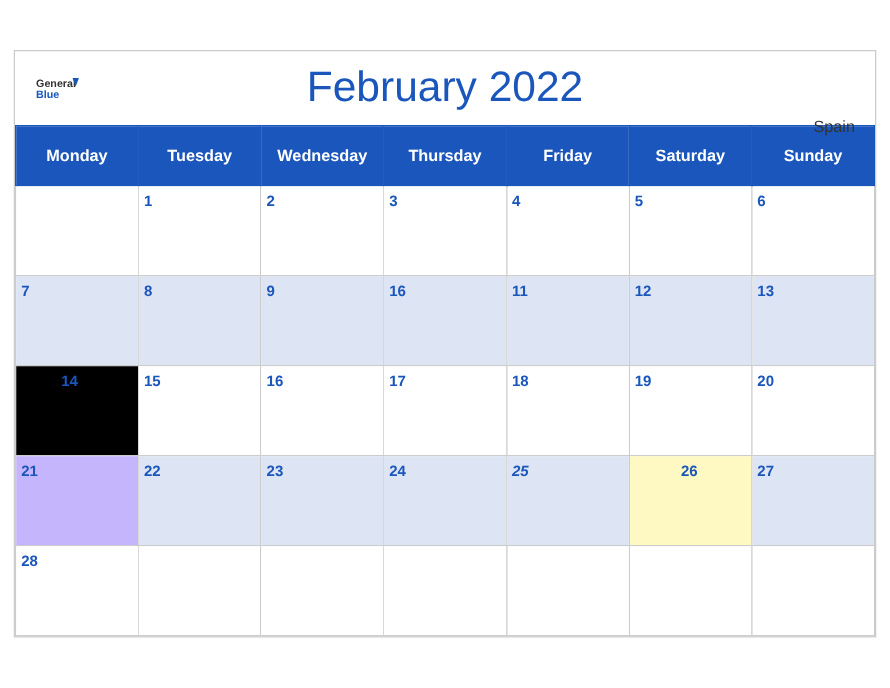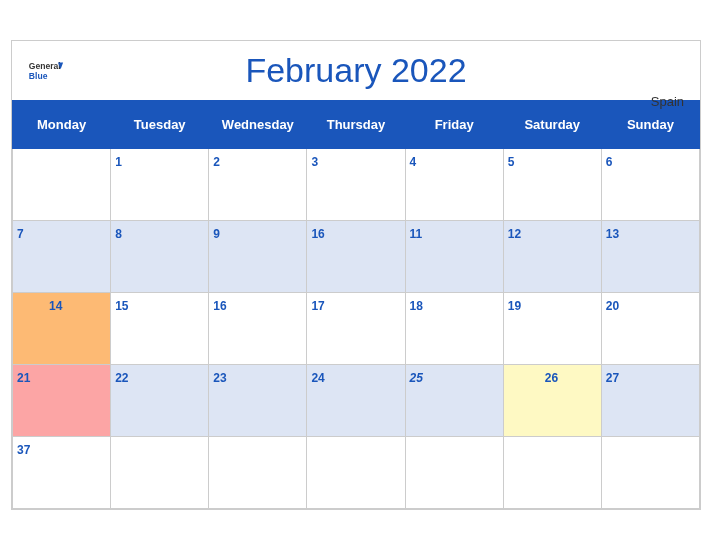--- a/index.html
+++ b/index.html
@@ -123,39 +123,39 @@
         <tr>
           <td style="background: rgb(221, 229, 244);"><span class="day-number">7</span></td>
           <td style="background: rgb(221, 229, 244);"><span class="day-number">8</span></td>
           <td style="background: rgb(221, 229, 244);"><span class="day-number">9</span></td>
           <td style="background: rgb(221, 229, 244);"><span class="day-number">16</span></td>
           <td style="background: rgb(221, 229, 244);"><span class="day-number">11</span></td>
           <td style="background: rgb(221, 229, 244);"><span class="day-number">12</span></td>
           <td style="background: rgb(221, 229, 244);"><span class="day-number">13</span></td>
         </tr>
         <tr>
-          <td style="background: #fdba74; padding-left: 36px;"><span class="day-number">14</span></td>
+          <td style="background: #000000; padding-left: 36px;"><span class="day-number">14</span></td>
           <td style="background: rgb(255, 255, 255);"><span class="day-number">15</span></td>
           <td style="background: rgb(255, 255, 255);"><span class="day-number">16</span></td>
           <td style="background: rgb(255, 255, 255);"><span class="day-number">17</span></td>
           <td style="background: rgb(255, 255, 255);"><span class="day-number">18</span></td>
           <td style="background: rgb(255, 255, 255);"><span class="day-number">19</span></td>
           <td style="background: rgb(255, 255, 255);"><span class="day-number">20</span></td>
         </tr>
         <tr>
-          <td style="background: #fca5a5;"><span class="day-number">21</span></td>
+          <td style="background: #c4b5fd;"><span class="day-number">21</span></td>
           <td style="background: rgb(221, 229, 244);"><span class="day-number">22</span></td>
           <td style="background: rgb(221, 229, 244);"><span class="day-number">23</span></td>
           <td style="background: rgb(221, 229, 244);"><span class="day-number">24</span></td>
           <td style="background: rgb(221, 229, 244); font-style: italic;"><span class="day-number">25</span></td>
           <td style="background: #fef9c3; padding-left: 41px;"><span class="day-number">26</span></td>
           <td style="background: rgb(221, 229, 244);"><span class="day-number">27</span></td>
         </tr>
         <tr>
-          <td style="background: rgb(255, 255, 255);"><span class="day-number">37</span></td>
+          <td style="background: rgb(255, 255, 255);"><span class="day-number">28</span></td>
           <td style="background: rgb(255, 255, 255);"></td>
           <td style="background: rgb(255, 255, 255);"></td>
           <td style="background: rgb(255, 255, 255);"></td>
           <td style="background: rgb(255, 255, 255);"></td>
           <td style="background: rgb(255, 255, 255);"></td>
           <td style="background: rgb(255, 255, 255);"></td>
         </tr>
       </tbody>
   </table>
 </div>

